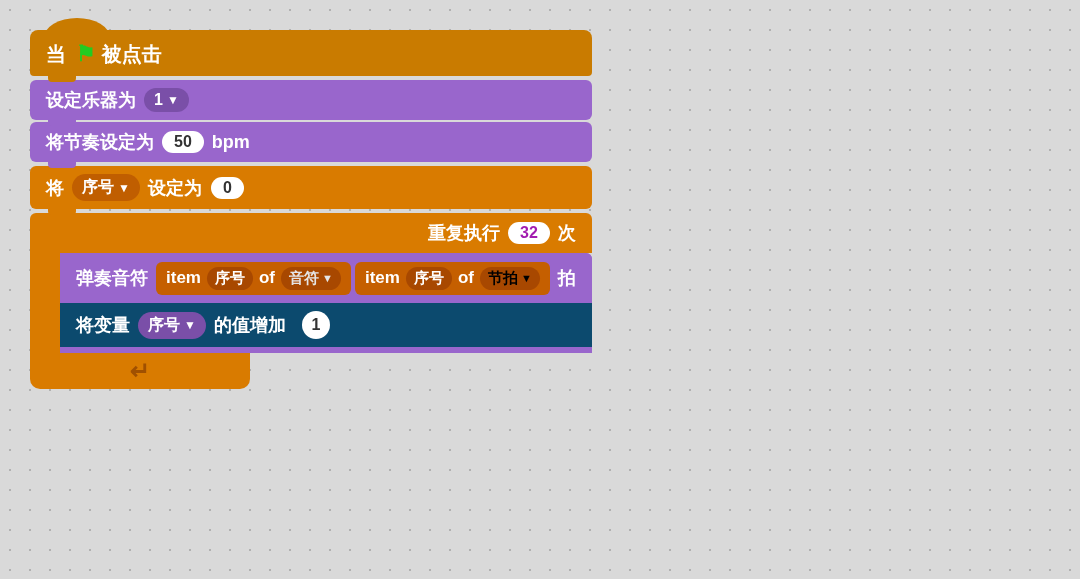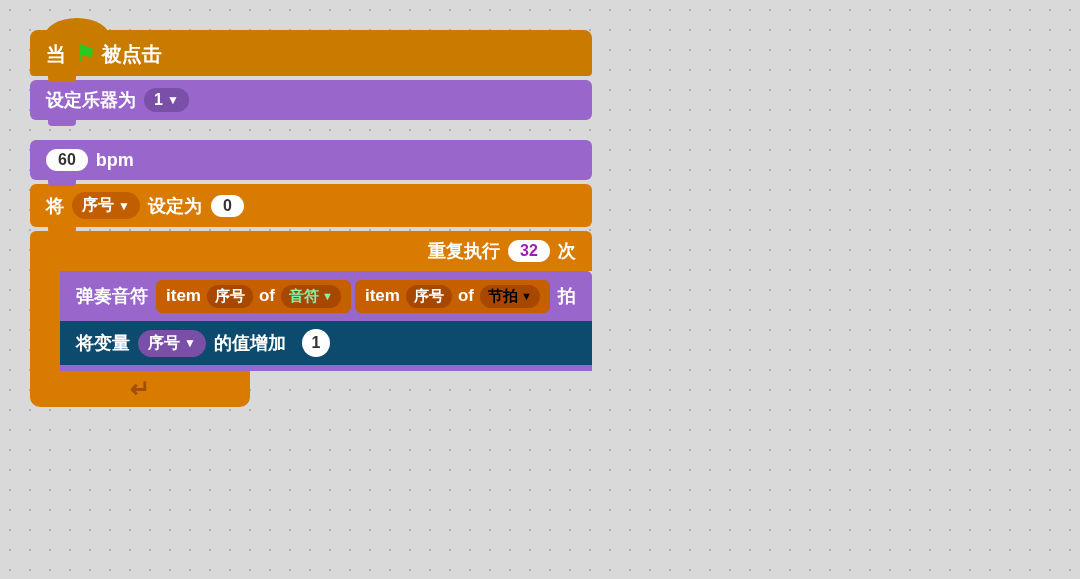--- a/index.html
+++ b/index.html
@@ -49,21 +49,21 @@
       position:relative;
     ">
       <span style="margin-right:4px;">当</span>
       <span style="font-size:22px; margin:0 6px; color:#22cc22;">⚑</span>
       <span>被点击</span>
 
       <div style="position:absolute; bottom:-6px; left:18px; width:28px; height:7px; background:#c97b00; border-radius:0 0 4px 4px; z-index:2;"></div>
     </div>
   </div>
 
-  <div style="position:relative; margin-bottom:18px; margin-top:2px;">
+  <div style="position:relative; margin-bottom:0; margin-top:2px;">
     <div style="
       background:#9966cc;
       border-radius:6px;
       padding:8px 16px;
       display:flex; align-items:center;
       font-size:18px; font-weight:bold; color:white;
       min-height:40px;
       position:relative;
     ">
 
@@ -86,26 +86,27 @@
   <div style="position:relative; margin-bottom:2px; margin-top:2px;">
     <div style="
       background:#9966cc;
       border-radius:6px;
       padding:8px 16px;
       display:flex; align-items:center;
       font-size:18px; font-weight:bold; color:white;
       min-height:40px;
       position:relative;
     ">
+      <span style="margin-right:8px;">将节奏设定为</span>
       <div style="
         background:white; color:#333; border-radius:14px;
         padding:2px 12px; font-size:16px; font-weight:bold;
         margin-right:8px;
       ">
-        <span>60</span>
+        <span>50</span>
       </div>
       <span>bpm</span>
       <div style="position:absolute; bottom:-6px; left:18px; width:28px; height:7px; background:#9966cc; border-radius:0 0 4px 4px; z-index:2;"></div>
     </div>
   </div>
 
   <div style="position:relative; margin-bottom:2px; margin-top:2px;">
     <div style="
       background:#d97b00;
       border-radius:6px;
@@ -182,21 +183,21 @@
             <div style="
               background:#a84800; border-radius:12px;
               padding:2px 8px; font-size:15px; color:white;
               display:inline-flex; align-items:center; gap:3px; cursor:pointer;
             ">
               <span>序号</span>
             </div>
             <span>of</span>
             <div style="
               background:#a84800; border-radius:12px;
-              padding:2px 8px; font-size:15px; color:#86efac;
+              padding:2px 8px; font-size:15px; color:#e5e5e5;
               display:inline-flex; align-items:center; gap:3px; cursor:pointer;
             ">
               <span>音符</span>
               <span style="font-size:11px;">▼</span>
             </div>
           </div>
 
           <div style="
             background:#c55f00; border-radius:6px;
             padding:5px 10px; display:inline-flex; align-items:center;

